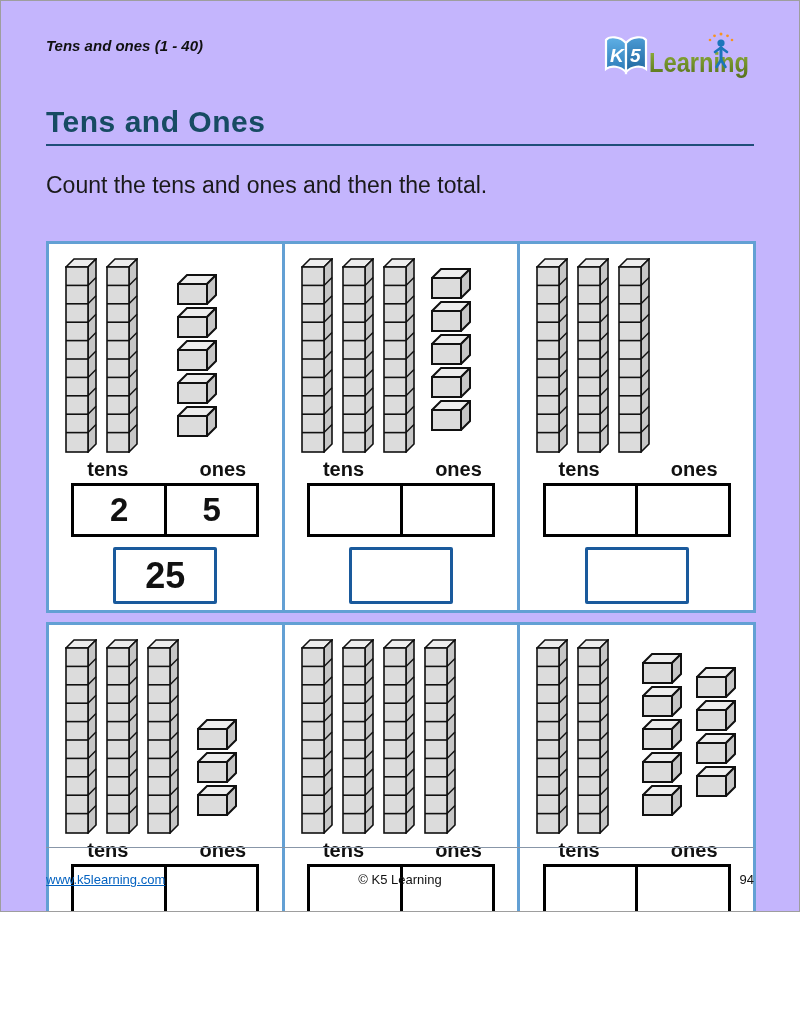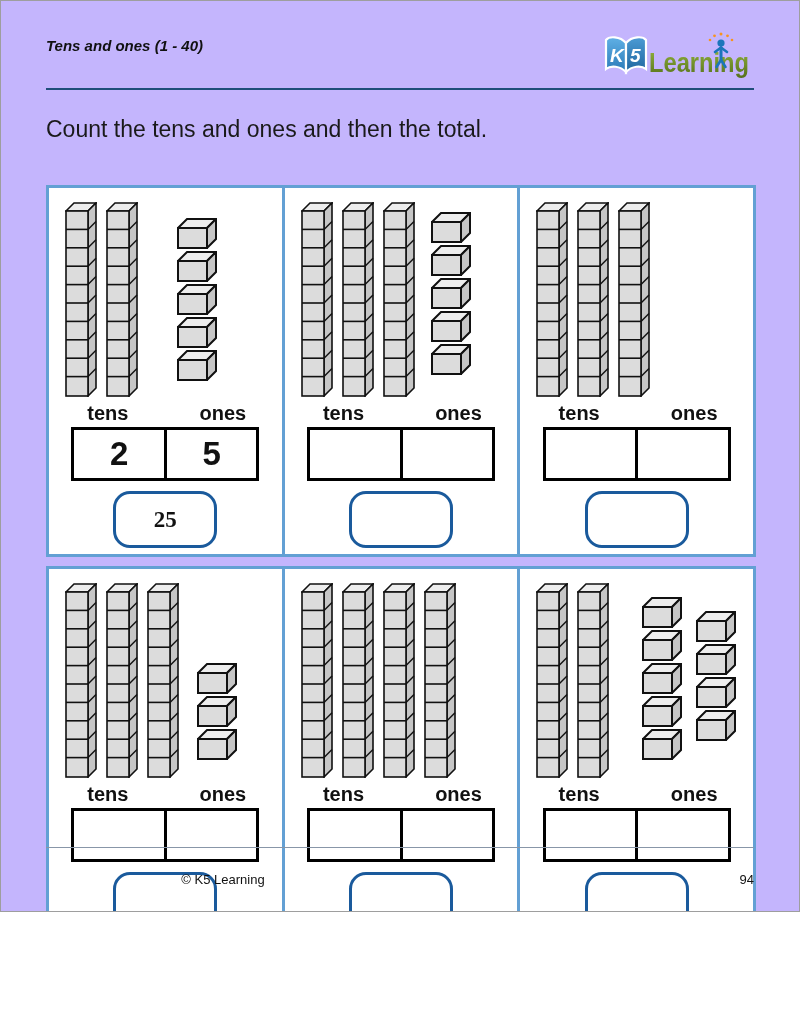--- a/index.html
+++ b/index.html
@@ -22,22 +22,22 @@
   .cell + .cell { border-left:3px solid #63A0D4; }
   .blocks { position:relative; height:210px; }
   .rods { display:flex; gap:9px; padding:14px 0 0 16px; }
   .ones-col { position:absolute; display:flex; flex-direction:column; gap:2px; }
   .labels-row { width:188px; margin:4px auto 0; display:flex;gap:42px; }
   .labels-row span { flex:1; text-align:center; font-size:20px; font-weight:bold; color:#111; }
   .answer-table { width:188px; height:54px; margin:2px auto 0; display:flex; border:3px solid #000; background:#fff; }
   .answer-half { flex:1; display:flex; align-items:center; justify-content:center; font-size:33px; font-weight:bold; color:#111; }
   .answer-half + .answer-half { border-left:3px solid #000; }
   .total-box {
-    width:104px; height:57px; margin:10px auto 0; border:3.5px solid #1A5A9C; border-radius:17px;
-    display:flex; align-items:center; justify-content:center; font-size:23px; font-weight:bold; color:#111; background:#fff;font-family:Liberation Serif, serif;
+    width:104px; height:57px; margin:10px auto 0; border:3.5px solid #1A5A9C; border-radius:2px;
+    display:flex; align-items:center; justify-content:center; font-size:36px; font-weight:bold; color:#111; background:#fff;
   }
   .footer {
     position:absolute; left:45px; right:45px; bottom:24px;
     border-top:1.5px solid #8896A8; padding-top:11px;
     display:flex; align-items:baseline; font-size:13px; color:#111;
   }
   .footer .f-left { flex:1; text-align:left; }
   .footer .f-center { flex:1; text-align:center; }
   .footer .f-right { flex:1; text-align:right;margin-top:13px; }
   .site-link { color:#0563C1; text-decoration:underline; cursor:pointer; }
@@ -79,20 +79,21 @@
         <circle cx="108" cy="11" r="1.3" fill="#F7941E"></circle>
         <circle cx="130" cy="11" r="1.3" fill="#F7941E"></circle>
         <circle cx="119" cy="14" r="3.6" fill="#1B75BB"></circle>
         <path d="M113 23 L119 18.5 L125 23" stroke="#1B75BB" stroke-width="2.6" fill="none" stroke-linecap="round"></path>
         <path d="M119 18.5 L119 31" stroke="#1B75BB" stroke-width="3" fill="none" stroke-linecap="round"></path>
         <path d="M114.5 38 L119 31 L123.5 38" stroke="#1B75BB" stroke-width="2.6" fill="none" stroke-linecap="round"></path>
       </g>
     </svg>
   </div>
 
+  <h1 class="page-title">Tens and Ones</h1>
   <hr class="title-rule">
 
   <p class="instructions">Count the tens and ones and then the total.</p>
 
   <div class="grid">
     <div class="grid-row">
 
       <div class="cell">
         <div class="blocks">
             <div class="rods">
@@ -700,17 +701,18 @@
           <div class="answer-half"></div>
           <div class="answer-half"></div>
         </div>
         <div class="total-box"></div>
       </div>
 
     </div>
   </div>
 
   <div class="footer">
+    <span class="f-left"><a class="site-link">www.k5learning.com</a></span>
     <span class="f-center">© K5 Learning</span>
     <span class="f-right">94</span>
   </div>
 
 </div>
 
 </body></html>

